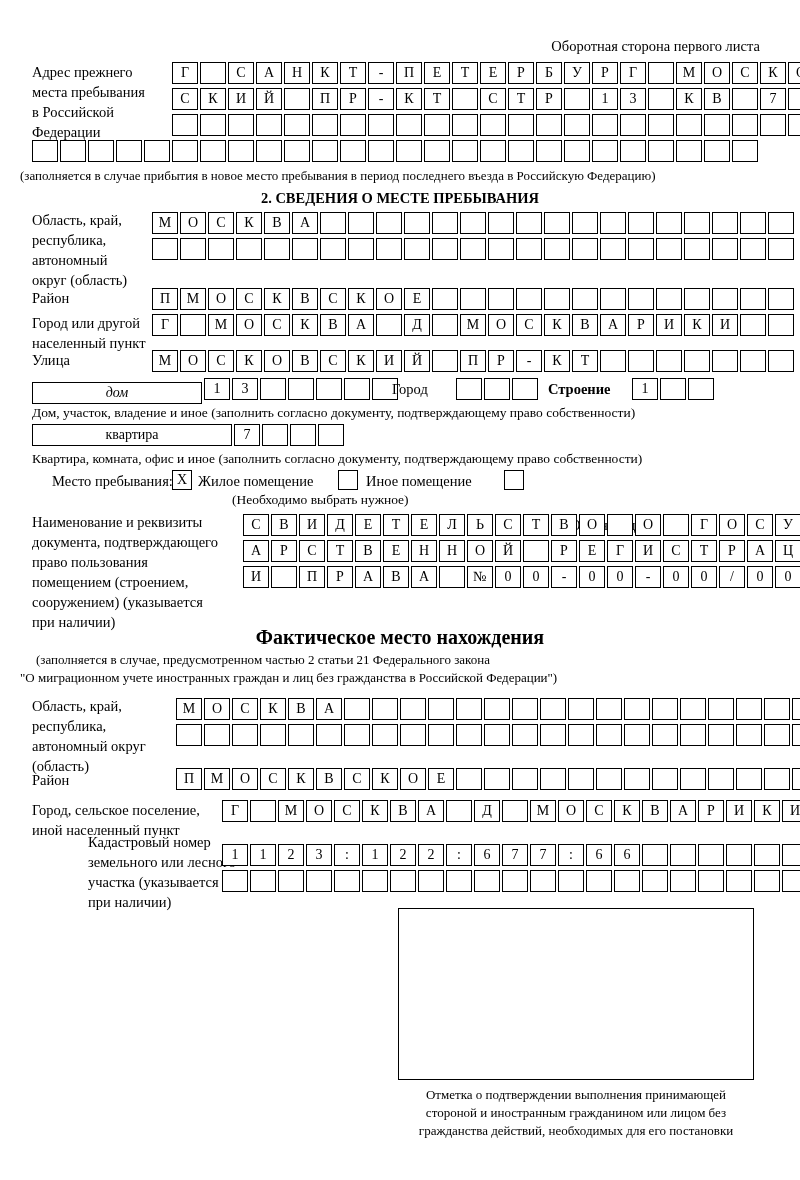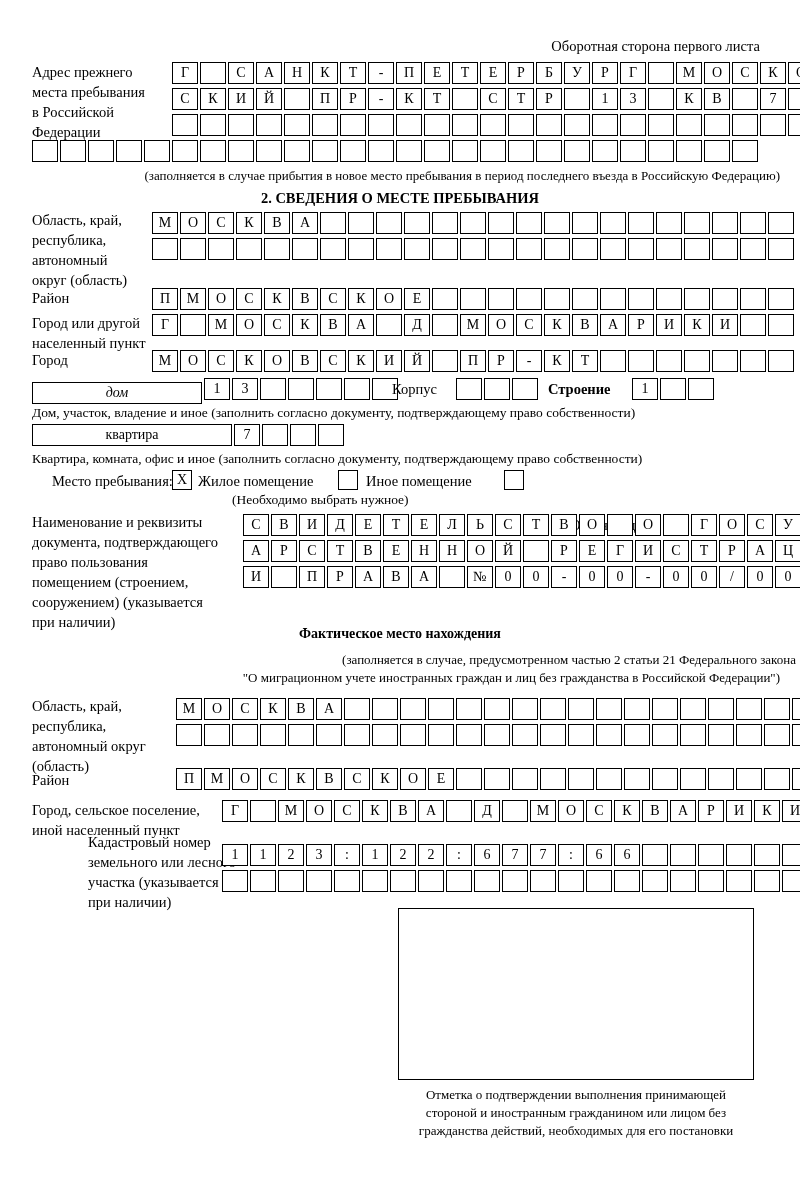--- a/index.html
+++ b/index.html
@@ -33,32 +33,32 @@
     font-size: 14.5px;
     line-height: 20px;
     white-space: pre-line;
   }
   .label-sm {
     font-size: 13.5px;
     line-height: 19px;
     white-space: pre-line;
   }
   .center-note {
-    text-align: right;
+    text-align: left;
     font-size: 13px;
   }
   .section-title {
     text-align: center;
     font-weight: bold;
     font-size: 14.5px;
   }
   .bold-center {
     text-align: center;
     font-weight: bold;
-    font-size: 14px;
+    font-size: 20px;
   }
 
   
   .cells {
     display: flex;
     flex-direction: row;
   }
   .cell {
     width: 26px;
     height: 22px;
@@ -328,21 +328,21 @@
       <div class="cell">В</div>
       <div class="cell">А</div>
       <div class="cell">Р</div>
       <div class="cell">И</div>
       <div class="cell">К</div>
       <div class="cell">И</div>
       <div class="cell"></div>
       <div class="cell last"></div>
     </div>
 
-  <div class="abs label" style="top:350px; left:32px; width:120px;">Город</div>
+  <div class="abs label" style="top:350px; left:32px; width:120px;">Улица</div>
   <div class="abs cells" id="s2-street" style="top:350px; left:152px;">
       <div class="cell">М</div>
       <div class="cell">О</div>
       <div class="cell">С</div>
       <div class="cell">К</div>
       <div class="cell">О</div>
       <div class="cell">В</div>
       <div class="cell">С</div>
       <div class="cell">К</div>
       <div class="cell">И</div>
@@ -365,21 +365,21 @@
   <div class="abs wide-box" style="top:382px; left:32px; width:170px;font-style:italic;">дом</div>
   <div class="abs cells" id="s2-house" style="top:378px; left:204px;">
       <div class="cell">1</div>
       <div class="cell">3</div>
       <div class="cell"></div>
       <div class="cell"></div>
       <div class="cell"></div>
       <div class="cell"></div>
       <div class="cell last"></div>
     </div>
-  <div class="abs inline-label" style="top:378px; left:392px;">Корпус</div>
+  <div class="abs inline-label" style="top:378px; left:392px;">Город</div>
   <div class="abs cells" id="s2-korpus" style="top:378px; left:456px;">
       <div class="cell"></div>
       <div class="cell"></div>
       <div class="cell last"></div>
     </div>
   <div class="abs inline-label" style="top:378px; left:548px;font-weight:bold;">Строение</div>
   <div class="abs cells" id="s2-stroenie" style="top:378px; left:632px;">
       <div class="cell">1</div>
       <div class="cell"></div>
       <div class="cell last"></div>

